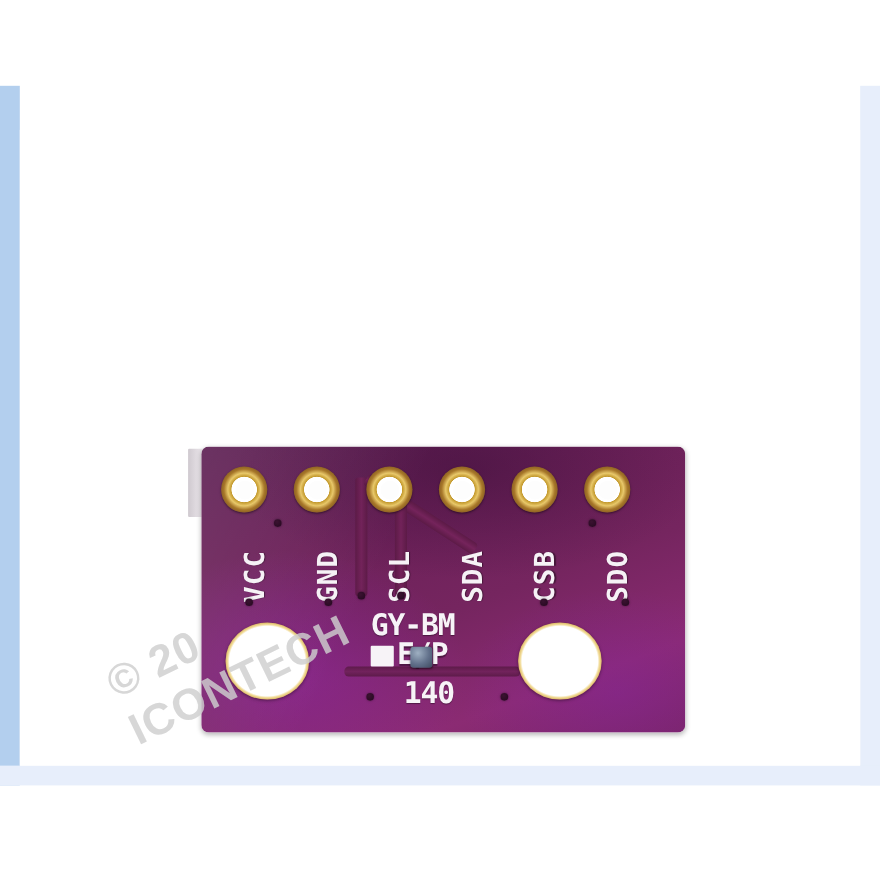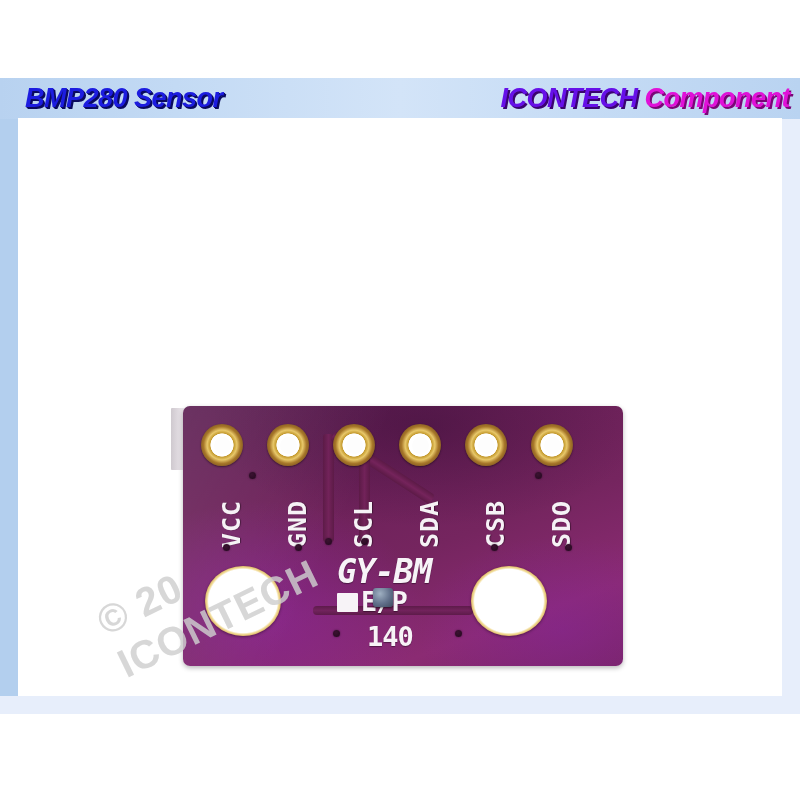--- a/index.html
+++ b/index.html
@@ -140,21 +140,21 @@
 
   
   .silk{
     position:absolute;left:154px;top:150px;
     color:#f7f3f7;
     font-family:"DejaVu Sans Mono", monospace;
     font-weight:bold;
     line-height:0.98;
     text-shadow:0 1px 1px rgba(0,0,0,0.4);
   }
-  .silk-1{font-size:33px;letter-spacing:-1px;font-style:italic;}
+  .silk-1{font-size:27px;letter-spacing:-1px;}
   .silk-2{font-size:27px;letter-spacing:-1px;display:flex;align-items:center;gap:3px;margin-top:1px;}
   .silk-chip{
     display:inline-block;width:21px;height:19px;background:#f7f3f7;border-radius:1px;
   }
   .silk-3{font-size:27px;letter-spacing:-1px;margin-top:8px;margin-left:30px;}
   .silk-sensor{
     position:absolute;left:190px;top:182px;width:20px;height:19px;border-radius:3px;
     background:radial-gradient(circle at 35% 30%,#9fb0c2 0%,#61708a 55%,#3d4a5e 100%);
     box-shadow:0 1px 2px rgba(0,0,0,0.5);
   }
@@ -182,27 +182,20 @@
 </style>
 </head>
 <body>
 
 <div class="stage">
 
   <div class="frame-left"></div>
   <div class="frame-right"></div>
   <div class="frame-bottom"></div>
 
-  <div class="header">
-    <div class="header-title">BMP280 Sensor</div>
-    <div class="header-brand">
-      <span class="brand-a">ICONTECH</span>
-      <span class="brand-b">Component</span>
-    </div>
-  </div>
 
   <div class="canvas">
 
     <div class="board-wrap">
 
       <div class="board-tab"></div>
 
       <div class="board">
         <div class="board-sheen"></div>
 

